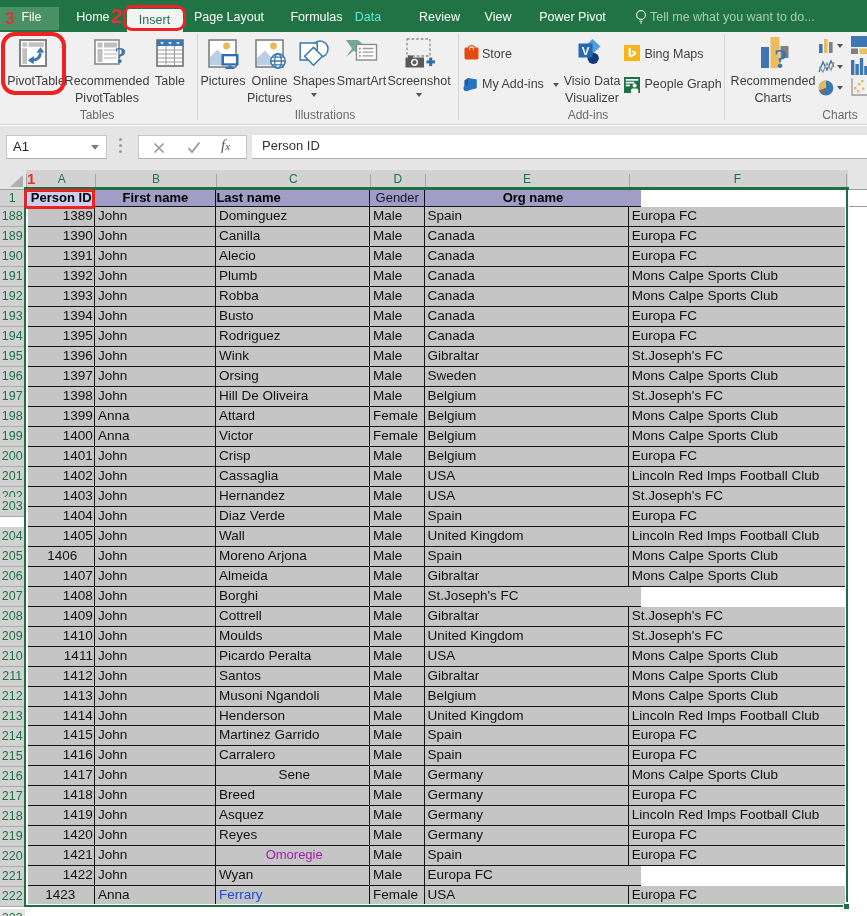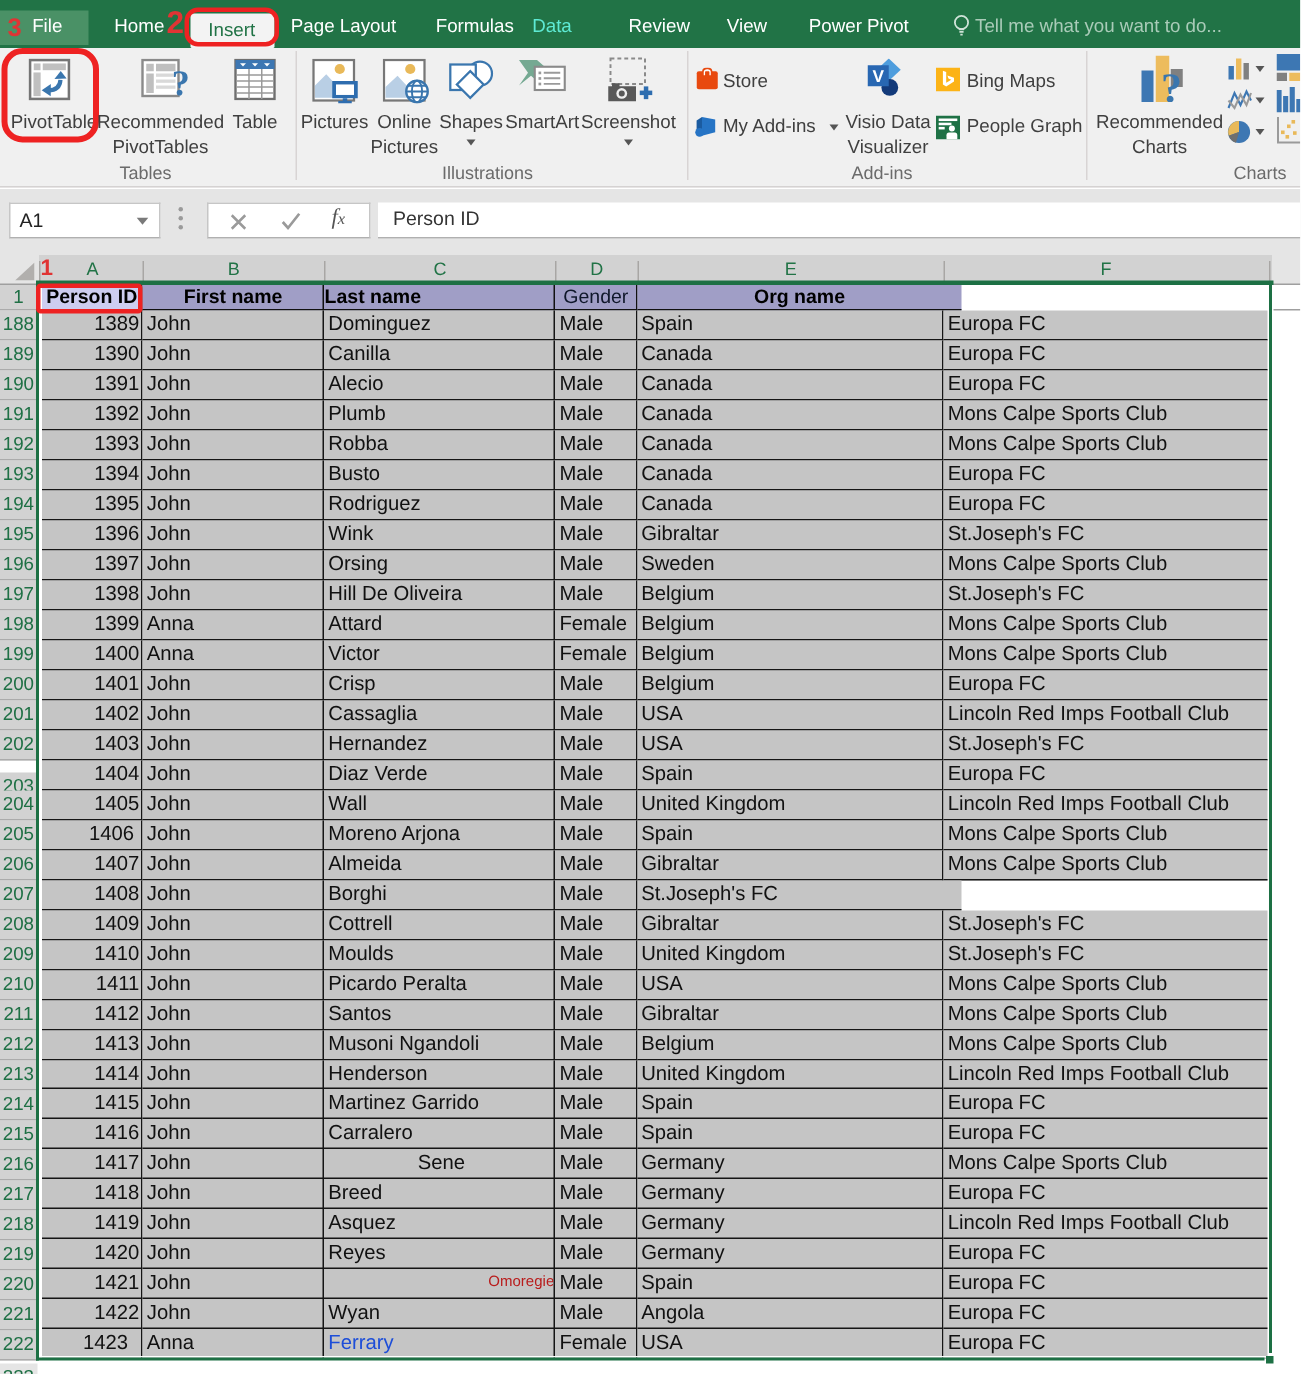--- a/index.html
+++ b/index.html
@@ -297,21 +297,21 @@
 <div class="rowhd" style="top:136.85px;height:19.99px">193</div>
 <div class="rowhd" style="top:156.84px;height:19.99px">194</div>
 <div class="rowhd" style="top:176.83px;height:19.99px">195</div>
 <div class="rowhd" style="top:196.82px;height:19.99px">196</div>
 <div class="rowhd" style="top:216.81px;height:19.99px">197</div>
 <div class="rowhd" style="top:236.80px;height:19.99px">198</div>
 <div class="rowhd" style="top:256.79px;height:19.99px">199</div>
 <div class="rowhd" style="top:276.78px;height:19.99px">200</div>
 <div class="rowhd" style="top:296.77px;height:19.99px">201</div>
 <div class="rowhd" style="top:316.76px;height:19.99px">202</div>
-<div class="rowhd" style="top:345px;height:19.99px">203</div>
+<div class="rowhd" style="top:327px;height:19.99px">203</div>
 <div class="rowhd" style="top:356.74px;height:19.99px">204</div>
 <div class="rowhd" style="top:376.73px;height:19.99px">205</div>
 <div class="rowhd" style="top:396.72px;height:19.99px">206</div>
 <div class="rowhd" style="top:416.71px;height:19.99px">207</div>
 <div class="rowhd" style="top:436.70px;height:19.99px">208</div>
 <div class="rowhd" style="top:456.69px;height:19.99px">209</div>
 <div class="rowhd" style="top:476.68px;height:19.99px">210</div>
 <div class="rowhd" style="top:496.67px;height:19.99px">211</div>
 <div class="rowhd" style="top:516.66px;height:19.99px">212</div>
 <div class="rowhd" style="top:536.65px;height:19.99px">213</div>
@@ -464,21 +464,21 @@
 </div>
 <div style="display:flex;height:19.99px">
 <div style="width:67.4px;background:#c5c5c5;border-right:1.5px solid #151515;border-bottom:1.5px solid #151515;font-size:13.5px;color:#111;text-align:right;padding-right:1.5px;line-height:18px;white-space:nowrap;overflow:hidden">1405</div>
 <div style="width:121.0px;background:#c5c5c5;border-right:1.5px solid #151515;border-bottom:1.5px solid #151515;font-size:13.5px;color:#111;text-align:left;padding-left:2.5px;line-height:18px;white-space:nowrap;overflow:hidden">John</div>
 <div style="width:154.1px;background:#c5c5c5;border-right:1.5px solid #151515;border-bottom:1.5px solid #151515;font-size:13.5px;color:#111;text-align:left;padding-left:2.5px;line-height:18px;white-space:nowrap;overflow:hidden">Wall</div>
 <div style="width:54.5px;background:#c5c5c5;border-right:1.5px solid #151515;border-bottom:1.5px solid #151515;font-size:13.5px;color:#111;text-align:left;padding-left:2.5px;line-height:18px;white-space:nowrap;overflow:hidden">Male</div>
 <div style="width:204.3px;background:#c5c5c5;border-right:1.5px solid #151515;border-bottom:1.5px solid #151515;font-size:13.5px;color:#111;text-align:left;padding-left:2.5px;line-height:18px;white-space:nowrap;overflow:hidden">United Kingdom</div>
 <div style="width:216.0px;background:#c5c5c5;border-bottom:1.5px solid #151515;font-size:13.5px;color:#111;text-align:left;padding-left:2.5px;line-height:18px;white-space:nowrap;overflow:hidden">Lincoln Red Imps Football Club</div>
 </div>
 <div style="display:flex;height:19.99px">
-<div style="width:67.4px;background:#c5c5c5;border-right:1.5px solid #151515;border-bottom:1.5px solid #151515;font-size:13.5px;color:#111;text-align:right;padding-right:5px;line-height:18px;white-space:nowrap;overflow:hidden">1406</div>
+<div style="width:67.4px;background:#c5c5c5;border-right:1.5px solid #151515;border-bottom:1.5px solid #151515;font-size:13.5px;color:#111;text-align:right;padding-right:17px;line-height:18px;white-space:nowrap;overflow:hidden">1406</div>
 <div style="width:121.0px;background:#c5c5c5;border-right:1.5px solid #151515;border-bottom:1.5px solid #151515;font-size:13.5px;color:#111;text-align:left;padding-left:2.5px;line-height:18px;white-space:nowrap;overflow:hidden">John</div>
 <div style="width:154.1px;background:#c5c5c5;border-right:1.5px solid #151515;border-bottom:1.5px solid #151515;font-size:13.5px;color:#111;text-align:left;padding-left:2.5px;line-height:18px;white-space:nowrap;overflow:hidden">Moreno Arjona</div>
 <div style="width:54.5px;background:#c5c5c5;border-right:1.5px solid #151515;border-bottom:1.5px solid #151515;font-size:13.5px;color:#111;text-align:left;padding-left:2.5px;line-height:18px;white-space:nowrap;overflow:hidden">Male</div>
 <div style="width:204.3px;background:#c5c5c5;border-right:1.5px solid #151515;border-bottom:1.5px solid #151515;font-size:13.5px;color:#111;text-align:left;padding-left:2.5px;line-height:18px;white-space:nowrap;overflow:hidden">Spain</div>
 <div style="width:216.0px;background:#c5c5c5;border-bottom:1.5px solid #151515;font-size:13.5px;color:#111;text-align:left;padding-left:2.5px;line-height:18px;white-space:nowrap;overflow:hidden">Mons Calpe Sports Club</div>
 </div>
 <div style="display:flex;height:19.99px">
 <div style="width:67.4px;background:#c5c5c5;border-right:1.5px solid #151515;border-bottom:1.5px solid #151515;font-size:13.5px;color:#111;text-align:right;padding-right:1.5px;line-height:18px;white-space:nowrap;overflow:hidden">1407</div>
 <div style="width:121.0px;background:#c5c5c5;border-right:1.5px solid #151515;border-bottom:1.5px solid #151515;font-size:13.5px;color:#111;text-align:left;padding-left:2.5px;line-height:18px;white-space:nowrap;overflow:hidden">John</div>
 <div style="width:154.1px;background:#c5c5c5;border-right:1.5px solid #151515;border-bottom:1.5px solid #151515;font-size:13.5px;color:#111;text-align:left;padding-left:2.5px;line-height:18px;white-space:nowrap;overflow:hidden">Almeida</div>
@@ -585,35 +585,34 @@
 <div style="width:67.4px;background:#c5c5c5;border-right:1.5px solid #151515;border-bottom:1.5px solid #151515;font-size:13.5px;color:#111;text-align:right;padding-right:1.5px;line-height:18px;white-space:nowrap;overflow:hidden">1420</div>
 <div style="width:121.0px;background:#c5c5c5;border-right:1.5px solid #151515;border-bottom:1.5px solid #151515;font-size:13.5px;color:#111;text-align:left;padding-left:2.5px;line-height:18px;white-space:nowrap;overflow:hidden">John</div>
 <div style="width:154.1px;background:#c5c5c5;border-right:1.5px solid #151515;border-bottom:1.5px solid #151515;font-size:13.5px;color:#111;text-align:left;padding-left:2.5px;line-height:18px;white-space:nowrap;overflow:hidden">Reyes</div>
 <div style="width:54.5px;background:#c5c5c5;border-right:1.5px solid #151515;border-bottom:1.5px solid #151515;font-size:13.5px;color:#111;text-align:left;padding-left:2.5px;line-height:18px;white-space:nowrap;overflow:hidden">Male</div>
 <div style="width:204.3px;background:#c5c5c5;border-right:1.5px solid #151515;border-bottom:1.5px solid #151515;font-size:13.5px;color:#111;text-align:left;padding-left:2.5px;line-height:18px;white-space:nowrap;overflow:hidden">Germany</div>
 <div style="width:216.0px;background:#c5c5c5;border-bottom:1.5px solid #151515;font-size:13.5px;color:#111;text-align:left;padding-left:2.5px;line-height:18px;white-space:nowrap;overflow:hidden">Europa FC</div>
 </div>
 <div style="display:flex;height:19.99px">
 <div style="width:67.4px;background:#c5c5c5;border-right:1.5px solid #151515;border-bottom:1.5px solid #151515;font-size:13.5px;color:#111;text-align:right;padding-right:1.5px;line-height:18px;white-space:nowrap;overflow:hidden">1421</div>
 <div style="width:121.0px;background:#c5c5c5;border-right:1.5px solid #151515;border-bottom:1.5px solid #151515;font-size:13.5px;color:#111;text-align:left;padding-left:2.5px;line-height:18px;white-space:nowrap;overflow:hidden">John</div>
-<div style="width:154.1px;background:#c5c5c5;border-right:1.5px solid #151515;border-bottom:1.5px solid #151515;font-size:10px;color:#b91c1c;text-align:right;padding-left:2.5px;line-height:18px;white-space:nowrap;overflow:hidden">Omoregie</div>
+<div style="width:154.1px;background:#c5c5c5;border-right:1.5px solid #151515;border-bottom:1.5px solid #151515;font-size:13px;color:#a21caf;text-align:center;padding-left:2.5px;line-height:18px;white-space:nowrap;overflow:hidden">Omoregie</div>
 <div style="width:54.5px;background:#c5c5c5;border-right:1.5px solid #151515;border-bottom:1.5px solid #151515;font-size:13.5px;color:#111;text-align:left;padding-left:2.5px;line-height:18px;white-space:nowrap;overflow:hidden">Male</div>
 <div style="width:204.3px;background:#c5c5c5;border-right:1.5px solid #151515;border-bottom:1.5px solid #151515;font-size:13.5px;color:#111;text-align:left;padding-left:2.5px;line-height:18px;white-space:nowrap;overflow:hidden">Spain</div>
 <div style="width:216.0px;background:#c5c5c5;border-bottom:1.5px solid #151515;font-size:13.5px;color:#111;text-align:left;padding-left:2.5px;line-height:18px;white-space:nowrap;overflow:hidden">Europa FC</div>
 </div>
 <div style="display:flex;height:19.99px">
 <div style="width:67.4px;background:#c5c5c5;border-right:1.5px solid #151515;border-bottom:1.5px solid #151515;font-size:13.5px;color:#111;text-align:right;padding-right:1.5px;line-height:18px;white-space:nowrap;overflow:hidden">1422</div>
 <div style="width:121.0px;background:#c5c5c5;border-right:1.5px solid #151515;border-bottom:1.5px solid #151515;font-size:13.5px;color:#111;text-align:left;padding-left:2.5px;line-height:18px;white-space:nowrap;overflow:hidden">John</div>
 <div style="width:154.1px;background:#c5c5c5;border-right:1.5px solid #151515;border-bottom:1.5px solid #151515;font-size:13.5px;color:#111;text-align:left;padding-left:2.5px;line-height:18px;white-space:nowrap;overflow:hidden">Wyan</div>
 <div style="width:54.5px;background:#c5c5c5;border-right:1.5px solid #151515;border-bottom:1.5px solid #151515;font-size:13.5px;color:#111;text-align:left;padding-left:2.5px;line-height:18px;white-space:nowrap;overflow:hidden">Male</div>
-<div style="width:204.3px;background:#c5c5c5;border-right:1.5px solid #151515;border-bottom:1.5px solid #151515;font-size:13.5px;color:#111;text-align:left;padding-left:2.5px;line-height:18px;white-space:nowrap;overflow:hidden">Angola</div>
-<div style="width:216.0px;background:#c5c5c5;border-bottom:1.5px solid #151515;font-size:13.5px;color:#111;text-align:left;padding-left:2.5px;line-height:18px;white-space:nowrap;overflow:hidden">Europa FC</div>
-</div>
-<div style="display:flex;height:19.99px">
-<div style="width:67.4px;background:#c5c5c5;border-right:1.5px solid #151515;font-size:13.5px;color:#111;text-align:right;padding-right:9px;line-height:18px;white-space:nowrap;overflow:hidden">1423</div>
+<div style="width:216.0px;background:#c5c5c5;border-bottom:1.5px solid #151515;font-size:13.5px;color:#111;text-align:left;padding-left:2.5px;line-height:18px;white-space:nowrap;overflow:hidden">Europa FC</div>
+</div>
+<div style="display:flex;height:19.99px">
+<div style="width:67.4px;background:#c5c5c5;border-right:1.5px solid #151515;font-size:13.5px;color:#111;text-align:right;padding-right:19px;line-height:18px;white-space:nowrap;overflow:hidden">1423</div>
 <div style="width:121.0px;background:#c5c5c5;border-right:1.5px solid #151515;font-size:13.5px;color:#111;text-align:left;padding-left:2.5px;line-height:18px;white-space:nowrap;overflow:hidden">Anna</div>
 <div style="width:154.1px;background:#c5c5c5;border-right:1.5px solid #151515;font-size:13.5px;color:#1d4ed8;text-align:left;padding-left:2.5px;line-height:18px;white-space:nowrap;overflow:hidden">Ferrary</div>
 <div style="width:54.5px;background:#c5c5c5;border-right:1.5px solid #151515;font-size:13.5px;color:#111;text-align:left;padding-left:2.5px;line-height:18px;white-space:nowrap;overflow:hidden">Female</div>
 <div style="width:204.3px;background:#c5c5c5;border-right:1.5px solid #151515;font-size:13.5px;color:#111;text-align:left;padding-left:2.5px;line-height:18px;white-space:nowrap;overflow:hidden">USA</div>
 <div style="width:216.0px;background:#c5c5c5;font-size:13.5px;color:#111;text-align:left;padding-left:2.5px;line-height:18px;white-space:nowrap;overflow:hidden">Europa FC</div>
 </div>
 </div>
 <div class="abs" style="left:26.5px;top:733.6px;width:820px;height:1.8px;background:#fff"></div>
 <div class="abs" style="left:24.4px;top:17.3px;width:824.4px;height:2.3px;background:#1d7044"></div>
 <div class="abs" style="left:24.2px;top:20.0px;width:2.2px;height:716.5px;background:#1d7044"></div>

